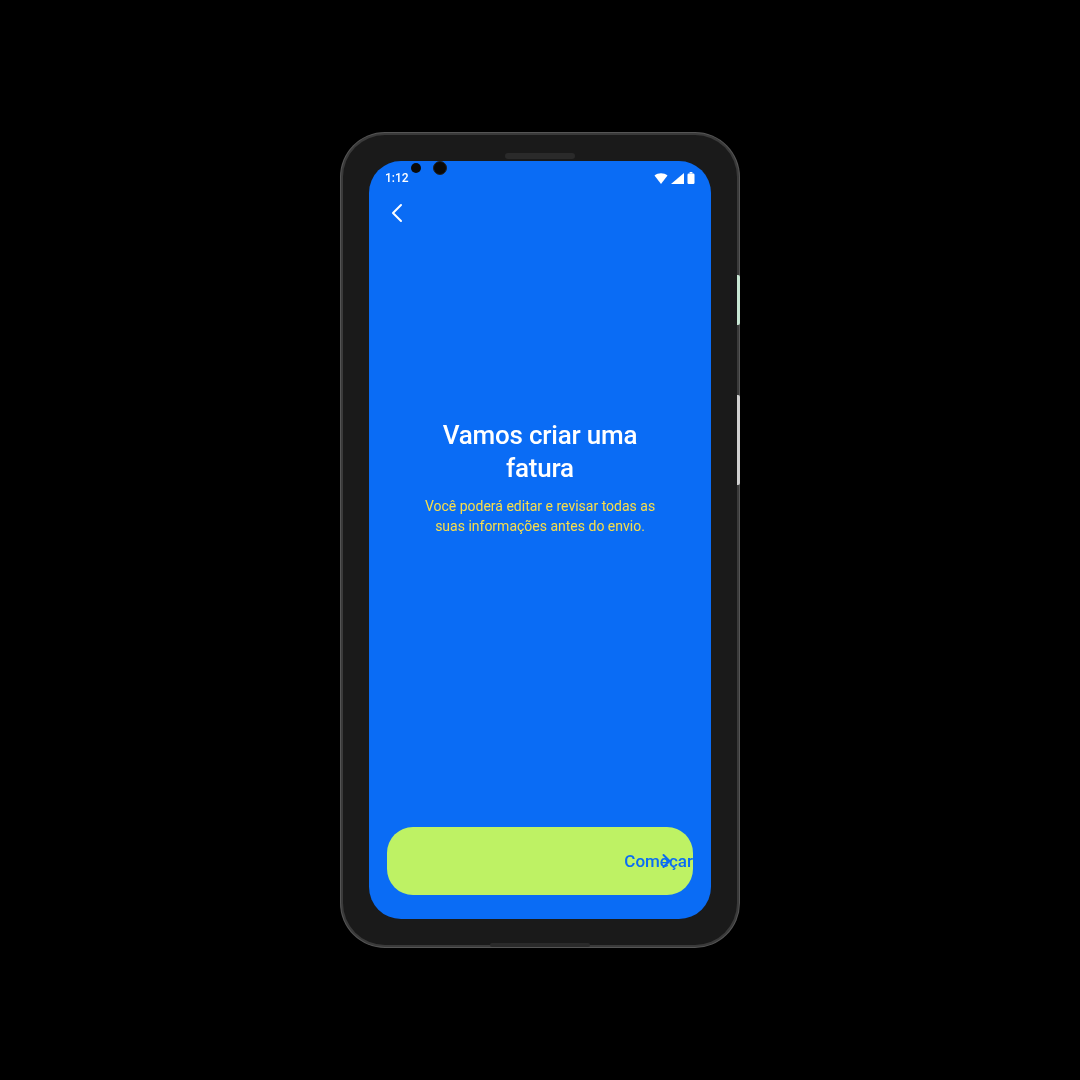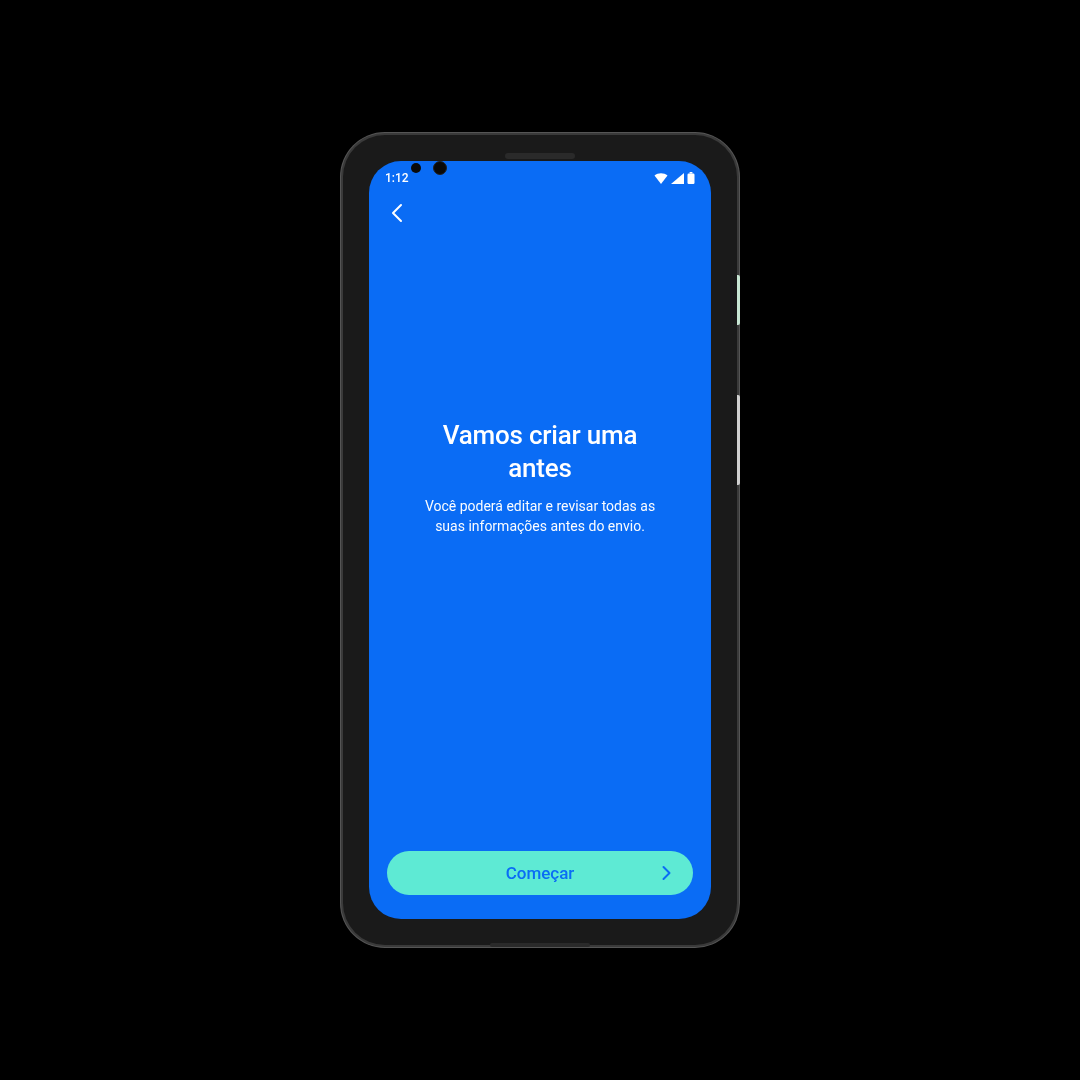--- a/index.html
+++ b/index.html
@@ -134,41 +134,41 @@
     .headline {
       color: #ffffff;
       font-size: 26px;
       font-weight: 500;
       line-height: 1.25;
       margin-bottom: 12px;
       letter-spacing: -0.2px;
     }
     
     .subtext {
-      color: #ffffff;
+      color: #fde047;
       font-size: 14px;
       font-weight: 400;
       line-height: 1.45;
       max-width: 255px;
       opacity: 0.98;
     }
     
     .bottom-area {
       padding: 0 18px 24px 18px;
     }
     
     .primary-button {
       width: 100%;
-      height: 44px;
-      background: #5eead4;
+      height: 68px;
+      background: #bef264;
       border: none;
       border-radius: 26px;
       display: flex;
       align-items: center;
-      justify-content: center;
+      justify-content: flex-end;
       position: relative;
       cursor: pointer;
       font-family: inherit;
     }
     
     .primary-button-label {
       color: #0a6cf5;
       font-size: 17px;
       font-weight: 500;
     }
@@ -255,21 +255,21 @@
       <div class="back-button">
         <span>
           <svg width="12" height="20" viewBox="0 0 12 20" fill="none">
             <path d="M10 2 L2 10 L10 18" stroke="#ffffff" stroke-width="2" stroke-linecap="round" stroke-linejoin="round"></path>
           </svg>
         </span>
       </div>
     </div>
 
     <div class="content-area">
-      <h1 class="headline">Vamos criar uma antes</h1>
+      <h1 class="headline">Vamos criar uma fatura</h1>
       <p class="subtext">Você poderá editar e revisar todas as suas informações antes do envio.</p>
     </div>
 
     <div class="bottom-area">
       <button class="primary-button">
         <span class="primary-button-label">Começar</span>
         <span class="primary-button-chevron">
           <svg width="9" height="15" viewBox="0 0 9 15" fill="none">
             <path d="M1.5 1.5 L7.5 7.5 L1.5 13.5" stroke="#0a6cf5" stroke-width="2" stroke-linecap="round" stroke-linejoin="round"></path>
           </svg>

